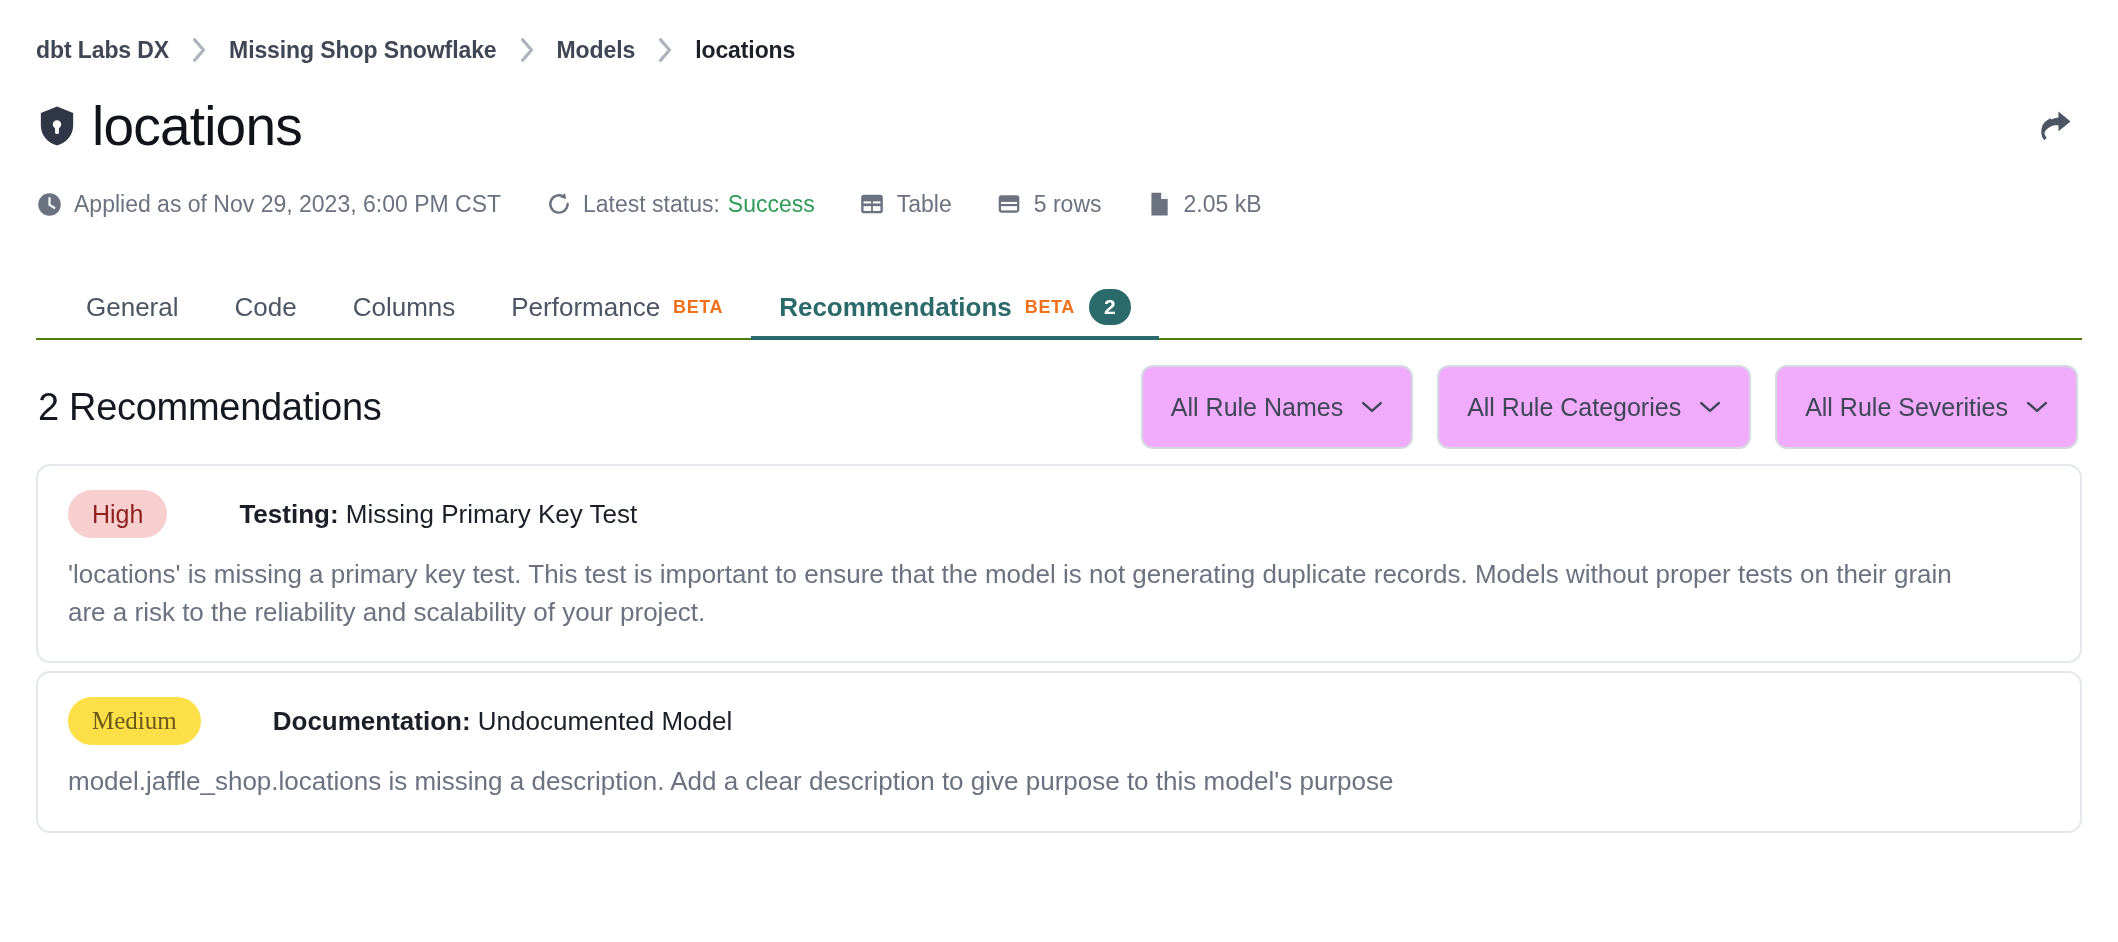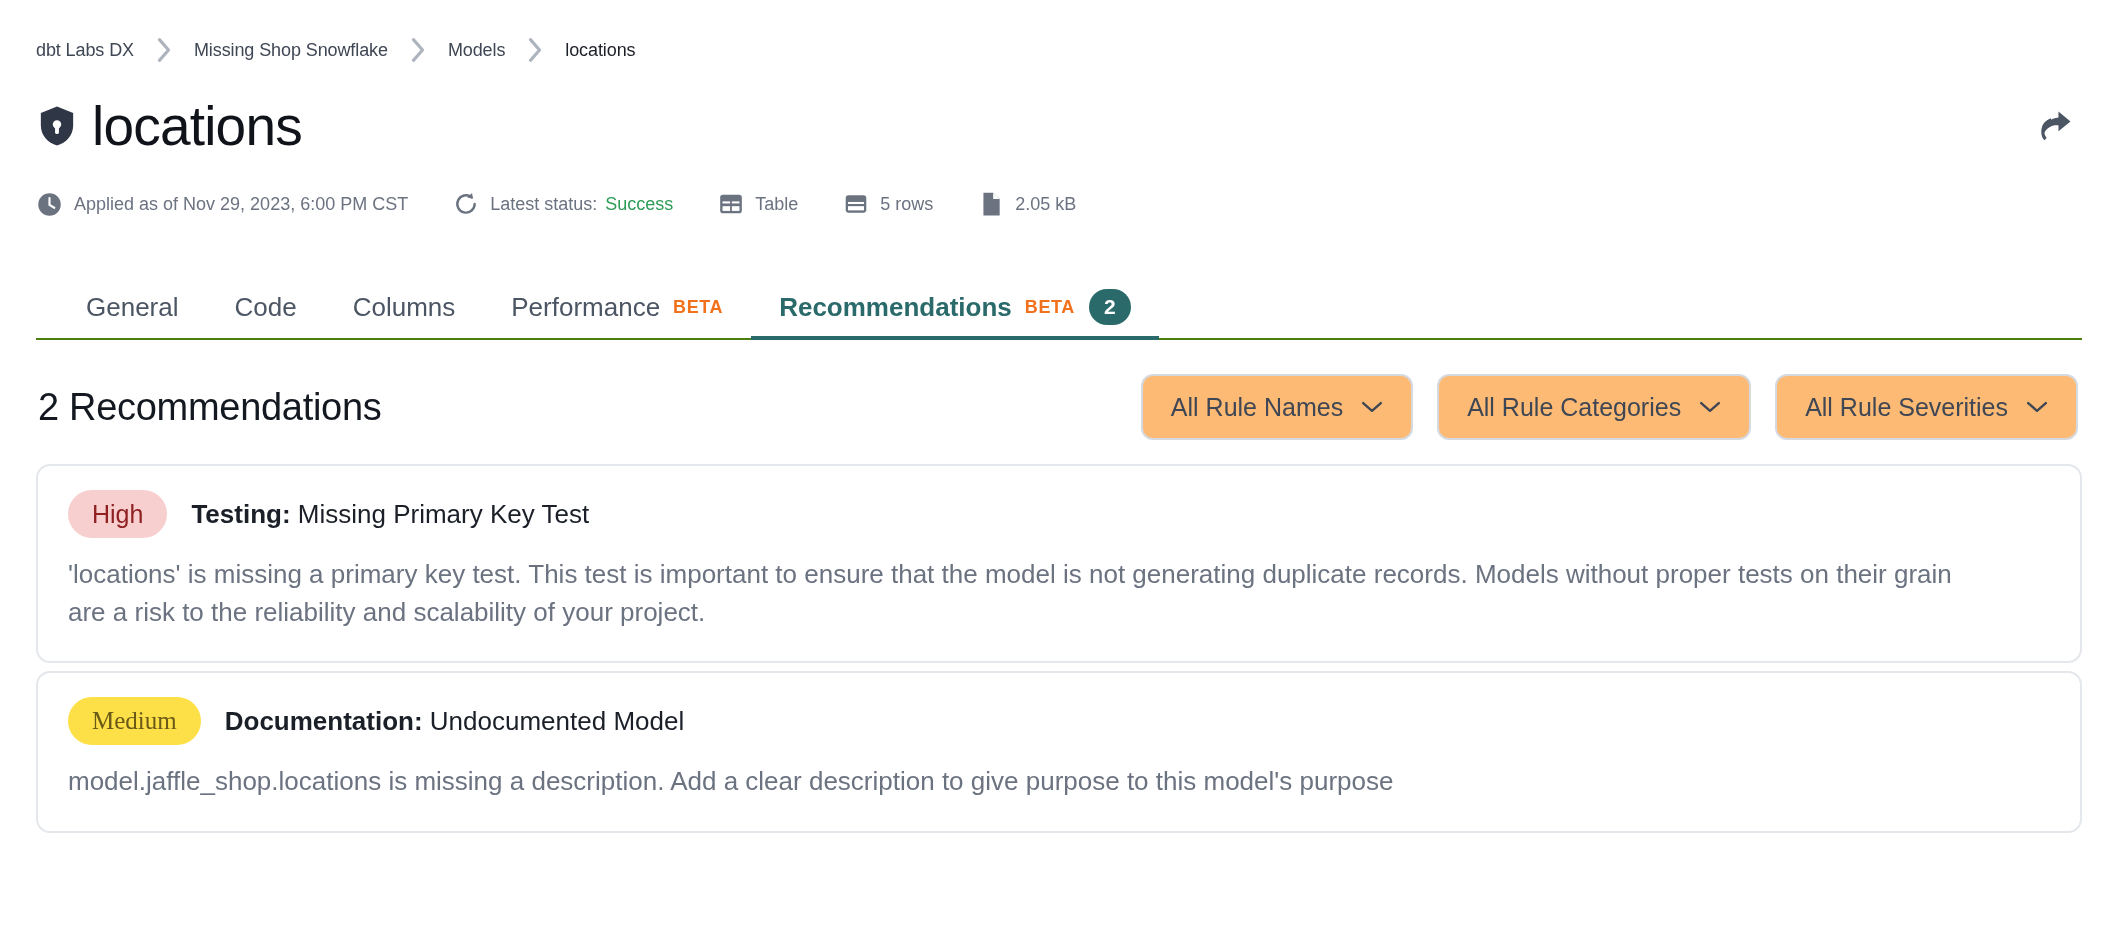--- a/index.html
+++ b/index.html
@@ -23,22 +23,22 @@
 
   
   .breadcrumb {
     display: flex;
     align-items: center;
     height: 74px;
     padding-top: 26px;
     gap: 0px;
   }
   .crumb {
-    font-size: 18px;
-    font-weight: 400;
+    font-size: 23px;
+    font-weight: 700;
     color: #3f4654;
     letter-spacing: -0.1px;
     white-space: nowrap;
   }
   .crumb.link { cursor: pointer; }
   .crumb.current { color: #1b1f27; }
   .crumb-sep {
     display: inline-block;
     margin: 0 22px;
     color: #aeb4be;
@@ -91,21 +91,21 @@
   .meta-row {
     display: flex;
     align-items: center;
     margin-top: 22px;
     height: 40px;
     gap: 0;
   }
   .meta-item {
     display: flex;
     align-items: center;
-    font-size: 18px;
+    font-size: 23px;
     color: #6b7280;
     white-space: nowrap;
     margin-right: 44px;
   }
   .meta-item .mi-icon {
     width: 27px;
     height: 27px;
     margin-right: 11px;
     flex: 0 0 auto;
     display: flex;
@@ -180,25 +180,25 @@
     font-size: 38px;
     color: #141820;
     font-weight: 400;
     letter-spacing: -0.3px;
   }
   .filters { display: flex; align-items: center; gap: 24px; }
   .filter {
     display: flex;
     align-items: center;
     justify-content: center;
-    height: 66px;
+    height: 84px;
     padding: 0 28px;
     border: 2px solid #d5d9e0;
     border-radius: 12px;
-    background: #fdba74;
+    background: #f0abfc;
     font-size: 25px;
     color: #3f4654;
     cursor: pointer;
     white-space: nowrap;
   }
   .filter .chev { margin-left: 18px; display: flex; align-items: center; }
 
   
   .cards { margin-top: 24px; }
   .card {
@@ -223,20 +223,21 @@
     font-size: 25px;
     margin-right: 24px;
     white-space: nowrap;
   }
   .sev-high { background: #f8cfcf; color: #8f2121; }
   .sev-medium { background: #fde047; color: #6b5a17; font-family: Liberation Serif, serif; }
   .card-title {
     font-size: 26px;
     color: #1b1f27;
     white-space: nowrap;
+    margin-left: 48px;
   }
   .card-title .cat { font-weight: 700; }
   .card-desc {
     margin-top: 18px;
     font-size: 26px;
     line-height: 1.45;
     color: #6b7280;
     max-width: 1925px;
   }
 </style>

